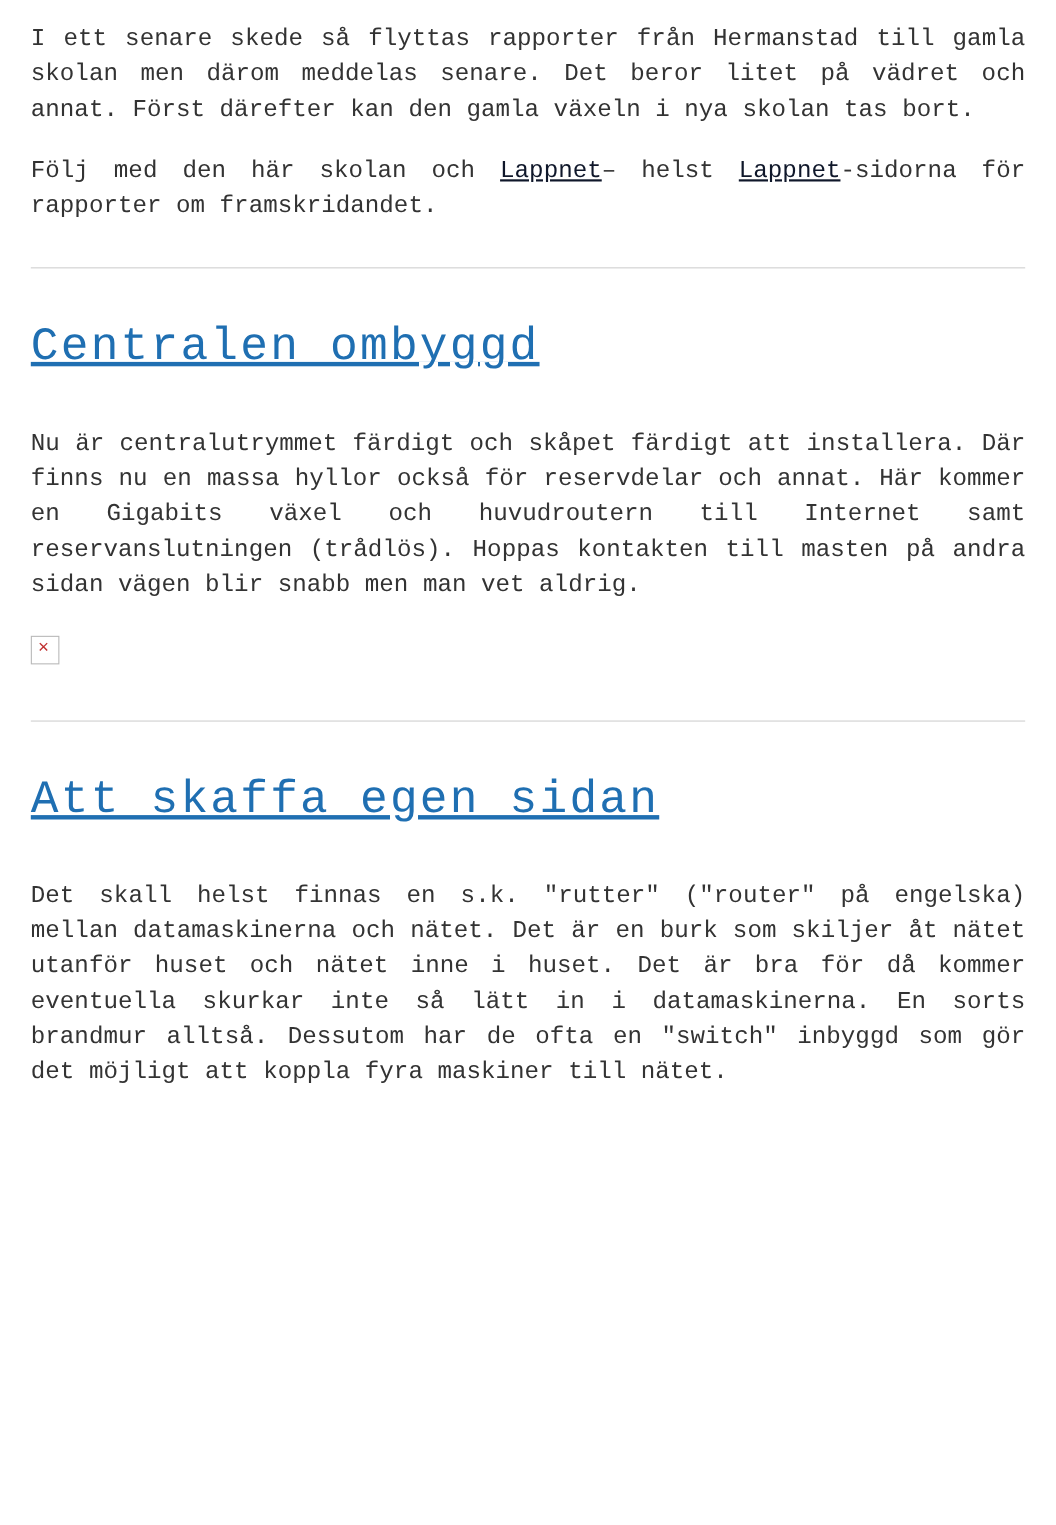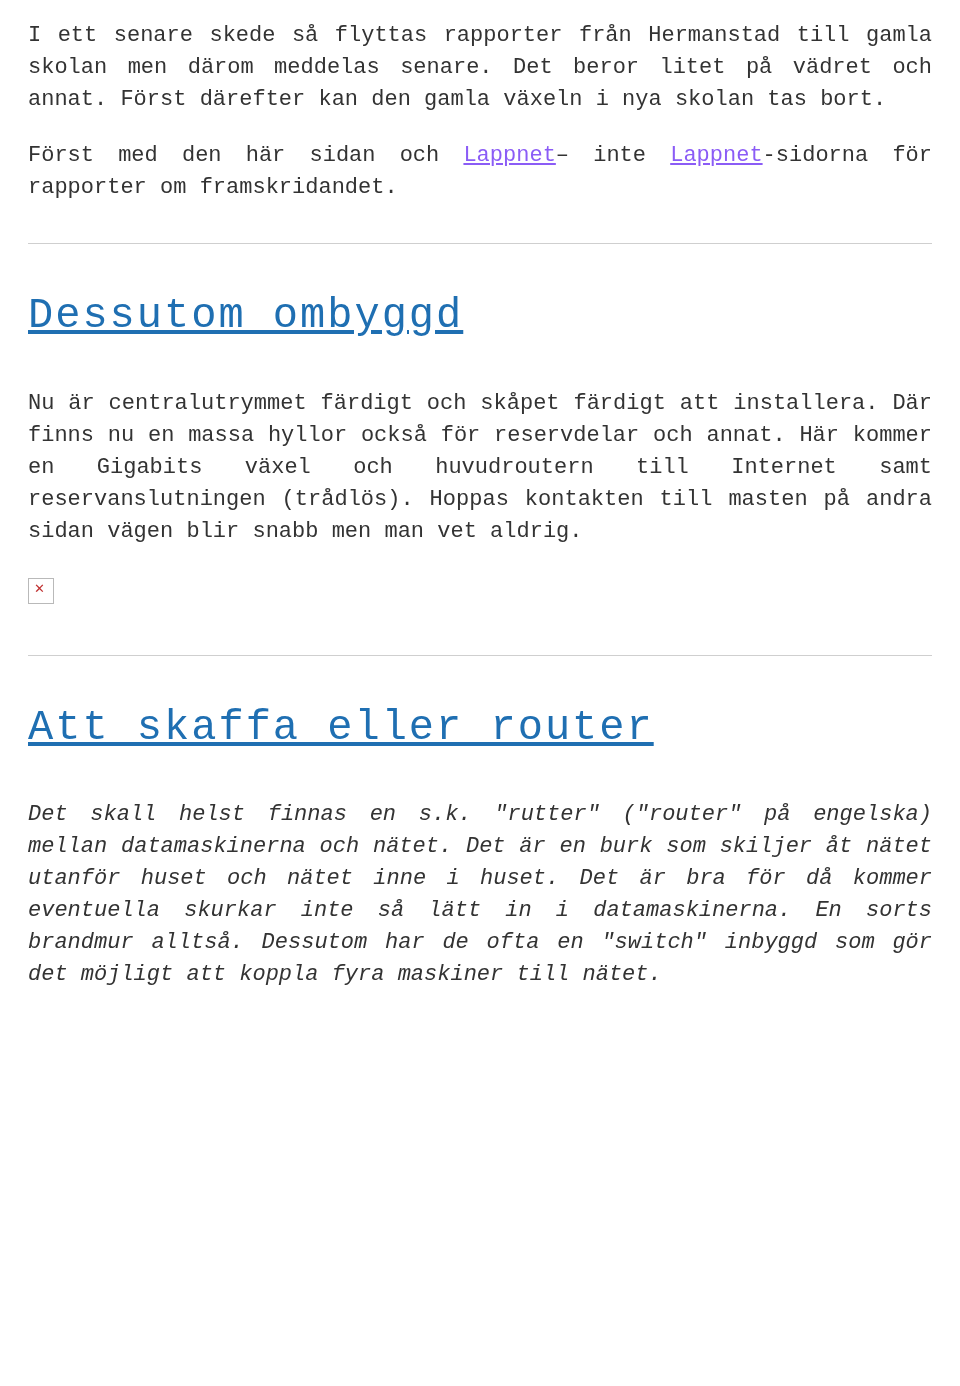--- a/index.html
+++ b/index.html
@@ -12,21 +12,21 @@
     width: 960px;
     box-sizing: border-box;
     background: #ffffff;
   }
   p {
     margin: 0 0 24px 0;
     text-align: justify;
     text-justify: inter-word;
   }
   a.inline-link {
-    color: #8b5cf6;
+    color: #0f172a;
     text-decoration: underline;
   }
   h1.post-title {
     margin: 40px 0 40px 0;
     font-weight: normal;
   }
   h1.post-title a {
     color: #1f6fb2;
     text-decoration: underline;
     font-size: 42px;
@@ -51,46 +51,45 @@
     color: #c03030;
     font-size: 13px;
     font-family: sans-serif;
     position: absolute;
     top: 3px;
     left: 5px;
     line-height: 1;
   }
   .para-last {
     margin-bottom: 16px;
-    font-style: italic;
   }
 </style>
 </head>
 <body>
 
 
 
 <p>I ett senare skede så flyttas rapporter från Hermanstad till gamla skolan men därom meddelas senare. Det beror litet på vädret och annat. Först därefter kan den gamla växeln i nya skolan tas bort.</p>
 
 <p>
-  <span>Först med den här sidan och </span><a class="inline-link">Lappnet</a><span>– inte </span><a class="inline-link">Lappnet</a><span>-sidorna för rapporter om framskridandet.</span>
+  <span>Följ med den här skolan och </span><a class="inline-link">Lappnet</a><span>– helst </span><a class="inline-link">Lappnet</a><span>-sidorna för rapporter om framskridandet.</span>
 </p>
 
 <hr class="sep">
 
 <h1 class="post-title">
-  <a>Dessutom ombyggd</a>
+  <a>Centralen ombyggd</a>
 </h1>
 
 <p>Nu är centralutrymmet färdigt och skåpet färdigt att installera. Där finns nu en massa hyllor också för reservdelar och annat. Här kommer en Gigabits växel och huvudroutern till Internet samt reservanslutningen (trådlös). Hoppas kontakten till masten på andra sidan vägen blir snabb men man vet aldrig.</p>
 
 <span class="broken-img"></span>
 
 <hr class="sep">
 
 <h1 class="post-title">
-  <a>Att skaffa eller router</a>
+  <a>Att skaffa egen sidan</a>
 </h1>
 
 <p class="para-last">Det skall helst finnas en s.k. "rutter" ("router" på engelska) mellan datamaskinerna och nätet. Det är en burk som skiljer åt nätet utanför huset och nätet inne i huset. Det är bra för då kommer eventuella skurkar inte så lätt in i datamaskinerna. En sorts brandmur alltså. Dessutom har de ofta en "switch" inbyggd som gör det möjligt att koppla fyra maskiner till nätet.</p>
 
 
 
 
 </body></html>

